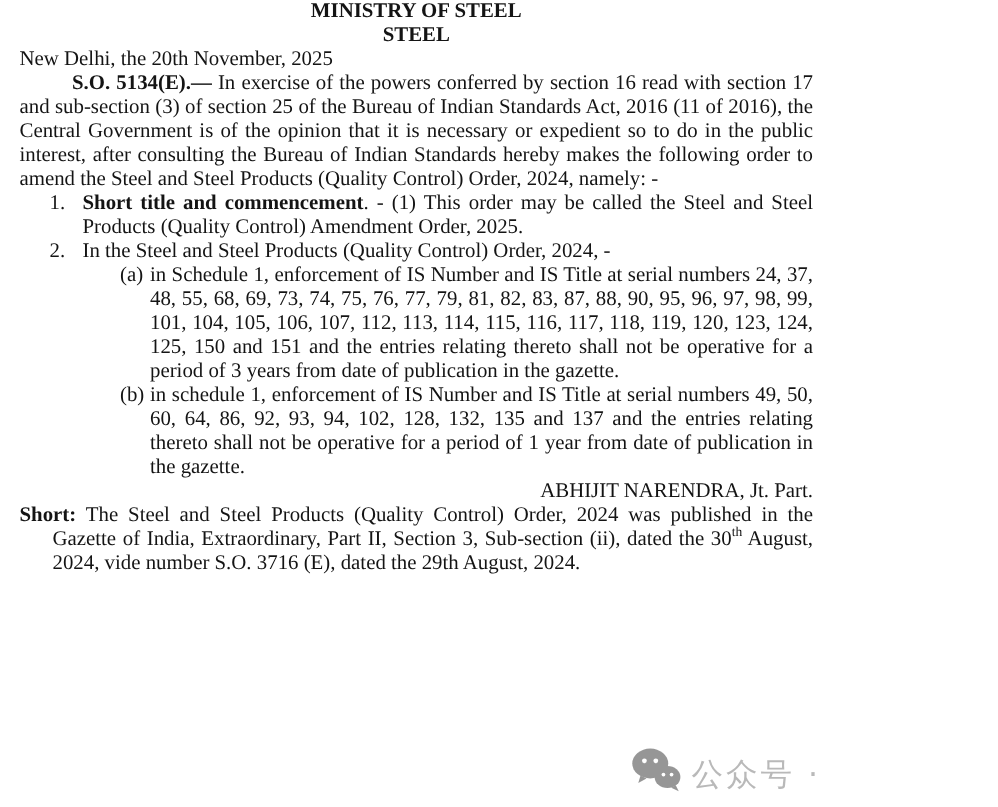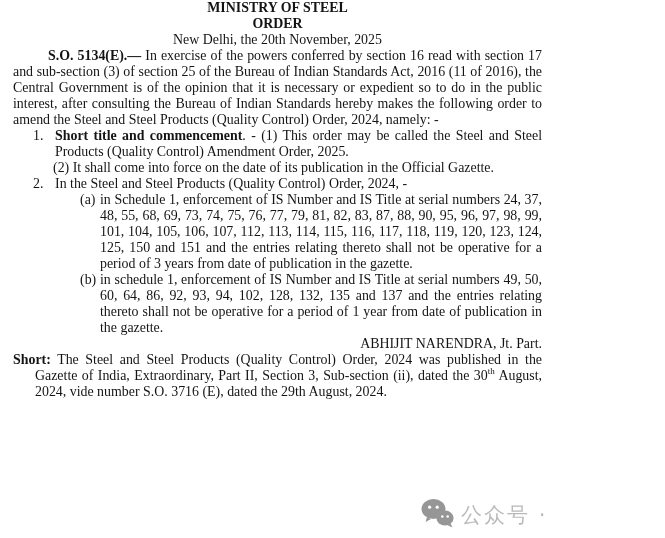--- a/index.html
+++ b/index.html
@@ -13,21 +13,21 @@
     overflow: hidden;
     font-family: "Liberation Serif", serif;
     font-size: 13.9px;
     line-height: 16px;
     color: #141414;
   }
   .page p, .page div.block { margin: 0; }
   .bold { font-weight: bold; }
   .title1 { margin-top: 36px; font-weight: bold; text-align: center; }
   .title2 { margin-top: 5px;  font-weight: bold; text-align: center; }
-  .dateline { margin-top: 6px; text-align: center; }
+  .dateline { margin-top: 6px; text-align: left; }
   .para-so { margin-top: 8px; text-align: justify; text-indent: 35px; }
   .clause { position: relative; padding-left: 42px; }
   .clause .num { position: absolute; left: 20px; top: 0; }
   .clause1 { margin-top: 6px; text-align: justify; }
   .para-sub2 { margin-top: 6px; padding-left: 40px; }
   .clause2 { margin-top: 7px; }
   .subitem { position: relative; padding-left: 87px; text-align: justify; }
   .subitem .mark { position: absolute; left: 67px; top: 0; }
   .suba { margin-top: 8px; }
   .subb { margin-top: 7px; }
@@ -52,30 +52,29 @@
     letter-spacing: 2px;
     opacity: 0.62;
   }
 </style>
 </head>
 <body>
 
 <div class="page">
 
   <p class="title1">MINISTRY OF STEEL</p>
-  <p class="title2">ORDER</p>
+  <p class="title2">STEEL</p>
   <p class="dateline">New Delhi, the 20th November, 2025</p>
 
   <p class="para-so"><span class="bold">S.O. 5134(E).—</span><span> In exercise of the powers conferred by section 16 read with section 17 and sub-section (3) of section 25 of the Bureau of Indian Standards Act, 2016 (11 of 2016), the Central Government is of the opinion that it is necessary or expedient so to do in the public interest, after consulting the Bureau of Indian Standards hereby makes the following order to amend the Steel and Steel Products (Quality Control) Order, 2024, namely: -</span></p>
 
   <div class="clause clause1 block">
     <span class="num">1.</span><span class="bold">Short title and commencement</span><span>. - (1) This order may be called the Steel and Steel Products (Quality Control) Amendment Order, 2025.</span>
   </div>
 
-  <p class="para-sub2">(2) It shall come into force on the date of its publication in the Official Gazette.</p>
 
   <div class="clause clause2 block">
     <span class="num">2.</span><span>In the Steel and Steel Products (Quality Control) Order, 2024,  -</span>
   </div>
 
   <div class="subitem suba block">
     <span class="mark">(a)</span><span>in Schedule 1, enforcement of IS Number and IS Title at serial numbers 24, 37, 48, 55, 68, 69, 73, 74, 75, 76, 77, 79, 81, 82, 83, 87, 88, 90, 95, 96, 97, 98, 99, 101, 104, 105, 106, 107, 112, 113, 114, 115, 116, 117, 118, 119, 120, 123, 124, 125, 150 and 151 and the entries relating thereto shall not be operative for a period of 3 years from date of publication in the gazette.</span>
   </div>
 
   <div class="subitem subb block">

